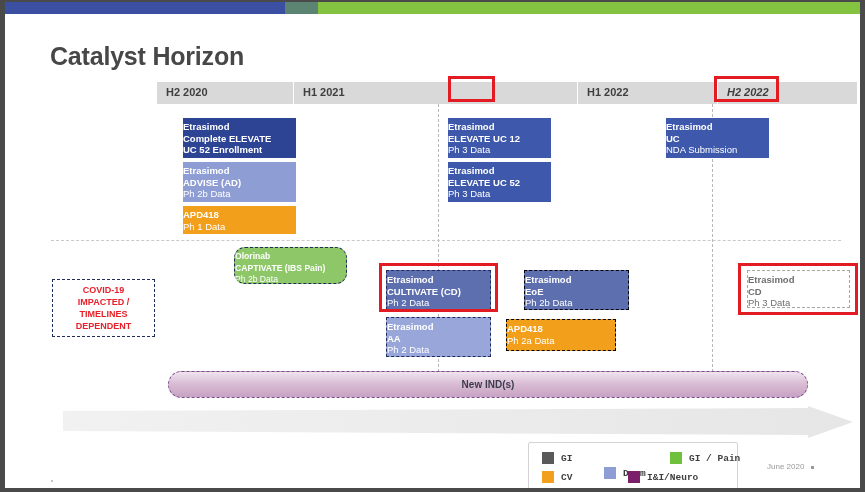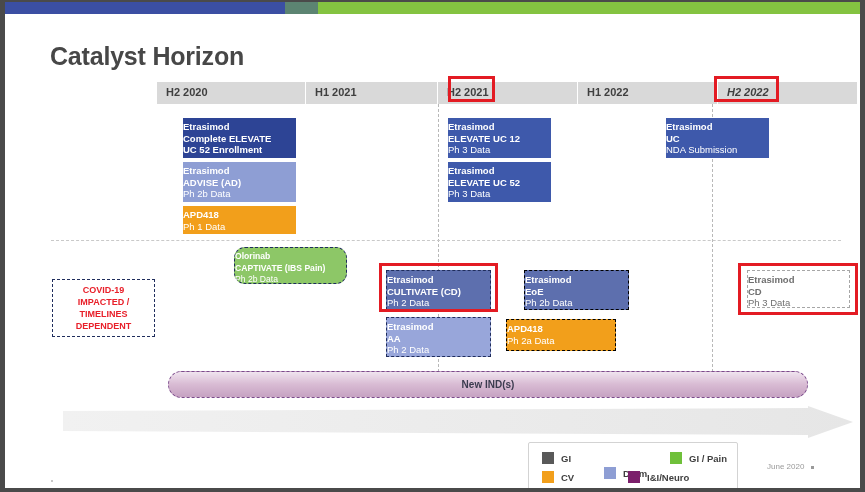--- a/index.html
+++ b/index.html
@@ -163,20 +163,21 @@
     width: 210px; height: 48px;
     box-sizing: border-box;
     border: 1px solid #d3d3d3;
     background: #ffffff;
     border-radius: 2px;
   }
   .lg-item {
     position: absolute;
     display: flex;
     align-items: center;
+    font-family: Liberation Mono, monospace;
   }
   .lg-sw { width: 12px; height: 12px; display: inline-block; }
   .lg-tx {
     font-size: 9.5px;
     font-weight: bold;
     color: #3f3f3f;
     margin-left: 7px;
     white-space: nowrap;
   }
 
@@ -209,25 +210,22 @@
 </div>
 
 <div id="slide">
 
   <div id="title">Catalyst Horizon</div>
 
   <div id="timeline-band">
     <div class="tl-col" style="left:0px;width:140px;">
       <span class="tl-label">H2 2020</span>
     </div>
-    <div class="tl-col" style="left:148px;width:140px;">
+    <div class="tl-col" style="left:136px;width:140px;">
       <span class="tl-label">H1 2021</span>
-    </div>
-    <div class="tl-col" style="left:280px;width:140px;">
-      <span class="tl-label">H2 2021</span>
     </div>
     <div class="tl-col" style="left:420px;width:140px;">
       <span class="tl-label">H1 2022</span>
     </div>
     <div class="tl-col" style="left:560px;width:140px;font-style:italic;">
       <span class="tl-label">H2 2022</span>
     </div>
   </div>
 
   <div class="redbox" style="left:443px;top:62px;width:47px;height:26px;"></div>

